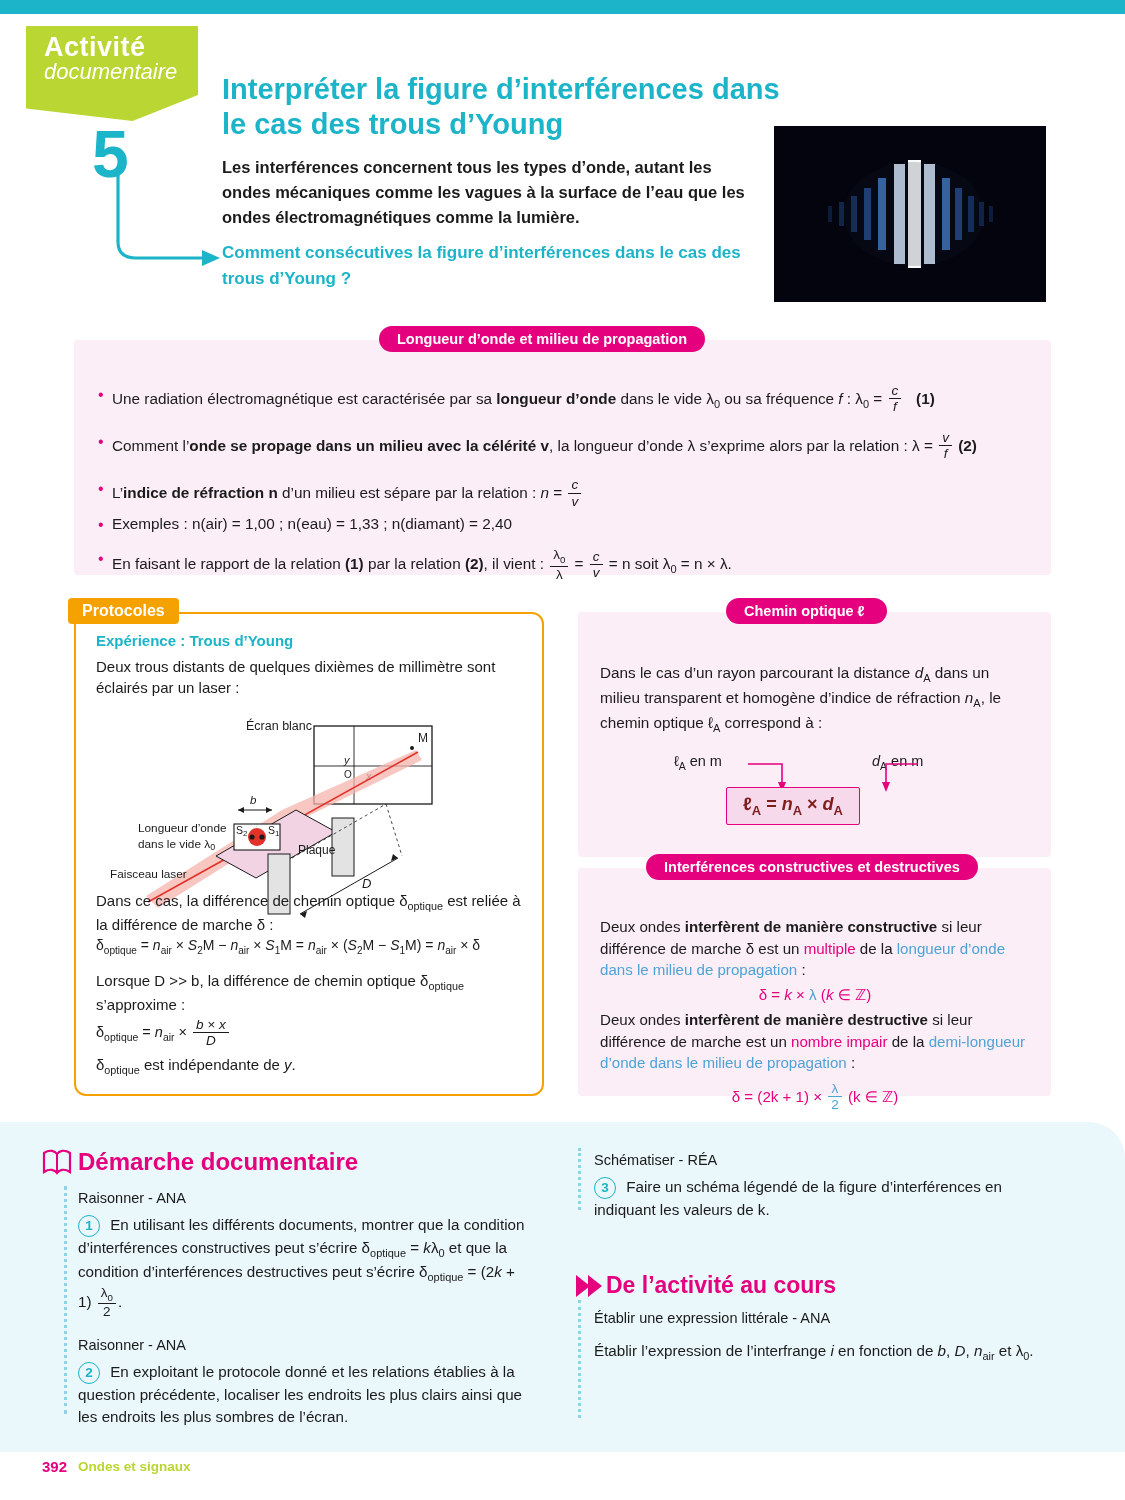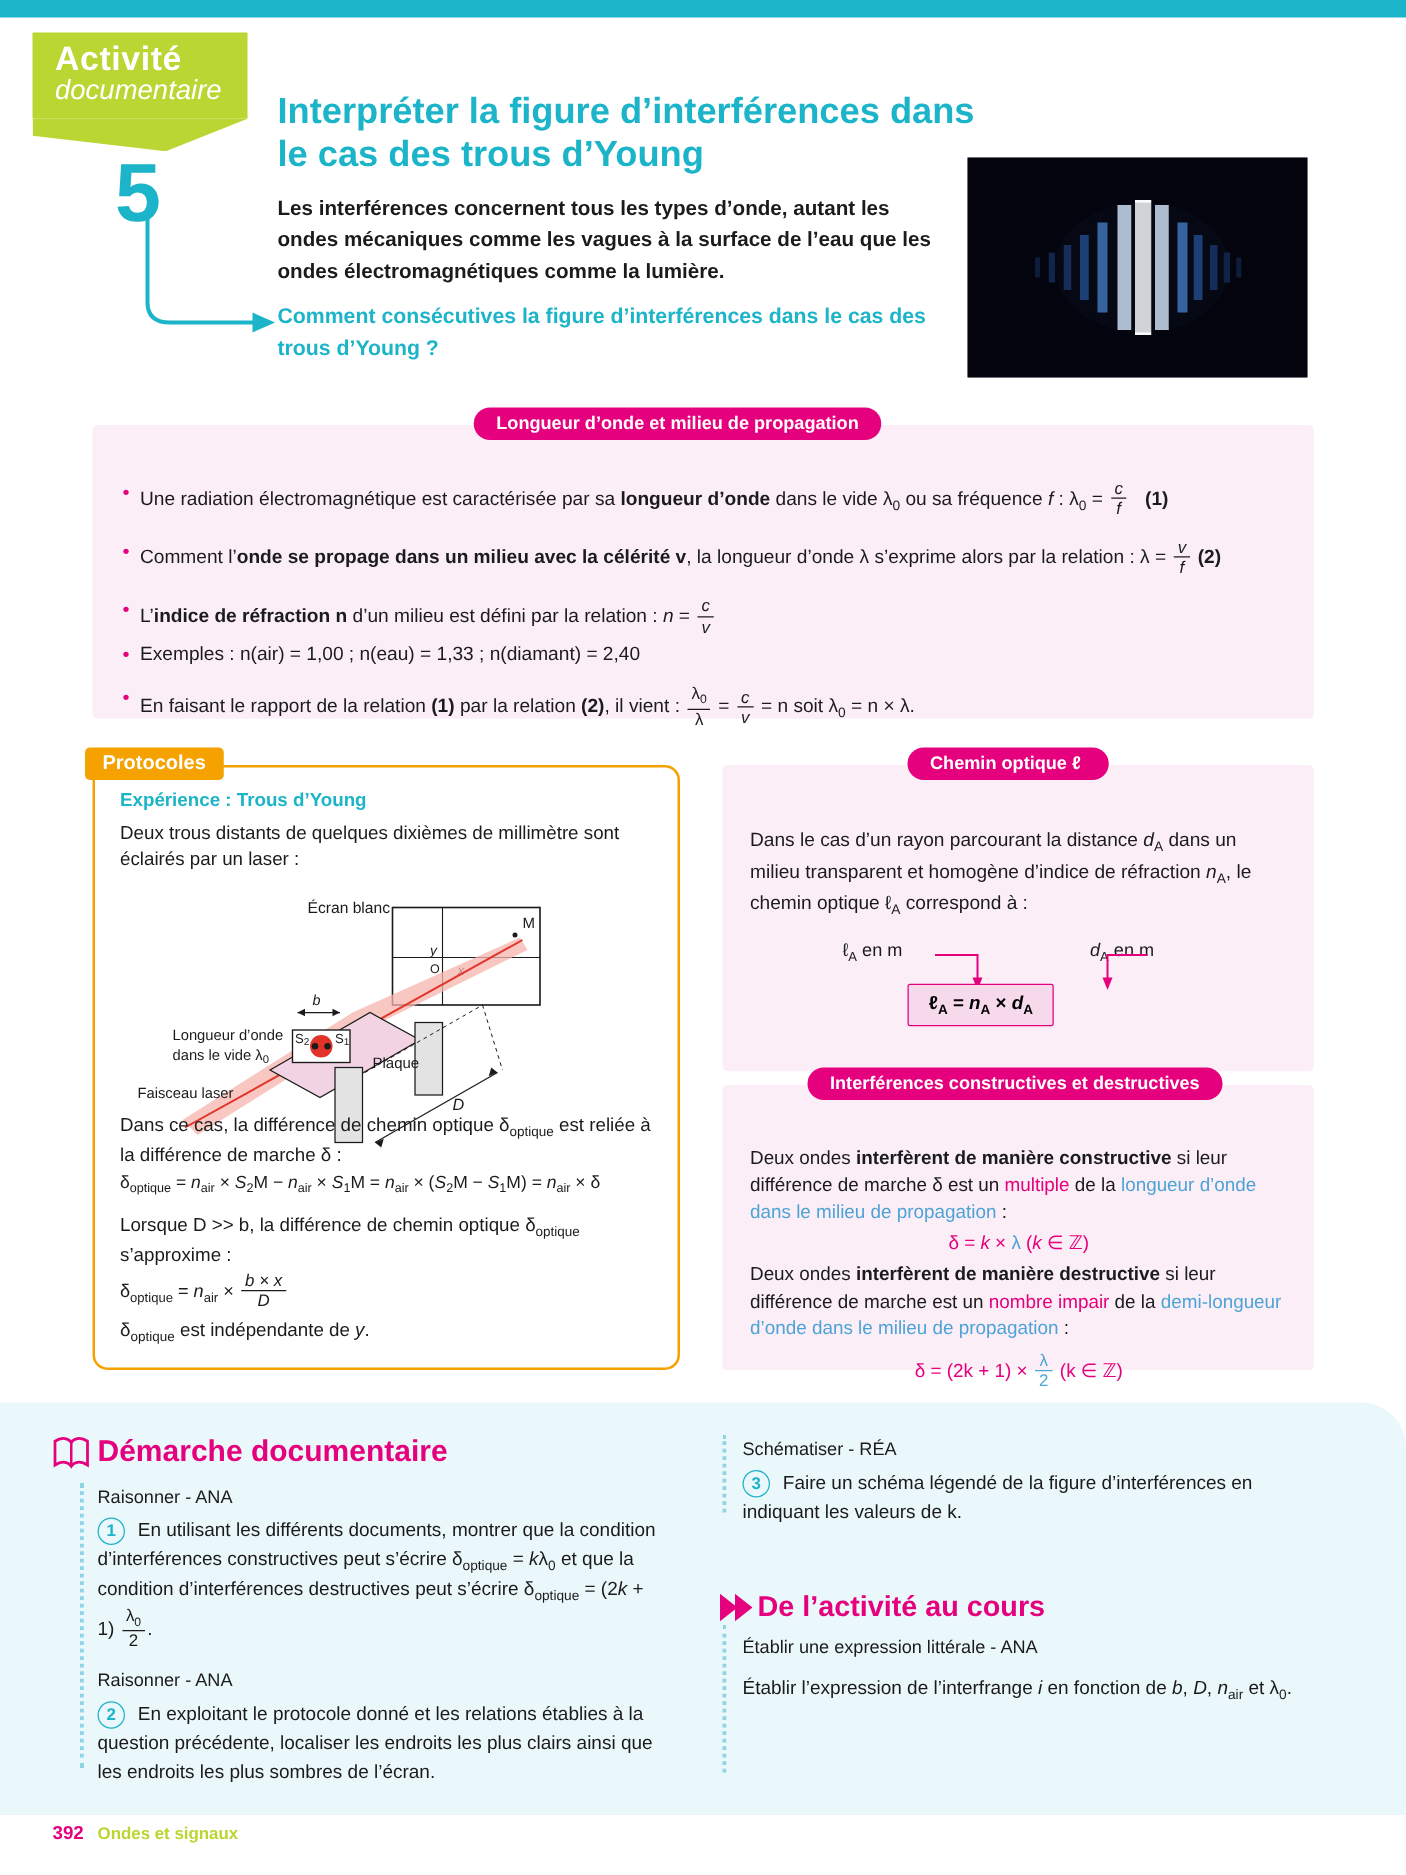--- a/index.html
+++ b/index.html
@@ -83,21 +83,21 @@
   .proto-p { position:absolute; left:20px; width:428px; font-size:15px; line-height:1.42; }
 
   
   .schema { position:absolute; left:10px; top:92px; width:450px; height:260px; }
 
   
   .chem-box { position:absolute; left:578px; top:612px; width:473px; height:245px; background:#fbeef7; border-radius:4px; }
   .chem-p { position:absolute; left:22px; top:50px; width:420px; font-size:15.3px; line-height:1.45; }
   .formula-box {
     position:absolute; left:148px; top:175px; background:#f7d9ec; border:1px solid #e5007e;
-    padding:6px 16px; font-size:15px; font-weight:bold; color:#000000; border-radius:2px;
+    padding:6px 16px; font-size:18px; font-weight:bold; color:#7f1d1d; border-radius:2px;
   }
   .lbl-left { position:absolute; left:96px; top:141px; font-size:14.5px; }
   .lbl-right { position:absolute; left:294px; top:141px; font-size:14.5px; }
 
   .inter-box { position:absolute; left:578px; top:868px; width:473px; height:228px; background:#fbeef7; border-radius:4px; }
   .inter-p { position:absolute; left:22px; top:48px; width:430px; font-size:15.1px; line-height:1.43; }
   .ctr { text-align:center; }
   .mag { color:#e5007e; }
   .blue { color:#4ea3d6; }
 
@@ -185,21 +185,21 @@
     <div class="li">
       <span>Comment l’</span><b>onde se propage dans un milieu avec la célérité v</b><span>, la longueur d’onde λ s’exprime alors par la relation : λ = </span>
       <span class="frac">
         <span class="num"><em>v</em></span>
         <span class="den"><em>f</em></span>
       </span>
       <b>(2)</b>
     </div>
 
     <div class="li" style="margin-bottom:4px;">
-      <span>L’</span><b>indice de réfraction n</b><span> d’un milieu est défini par la relation : </span><em>n</em> =
+      <span>L’</span><b>indice de réfraction n</b><span> d’un milieu est sépare par la relation : </span><em>n</em> =
       <span class="frac">
         <span class="num"><em>c</em></span>
         <span class="den"><em>v</em></span>
       </span>
     </div>
     <div class="li noind" style="margin-bottom:14px;">Exemples : n(air) = 1,00 ; n(eau) = 1,33 ; n(diamant) = 2,40</div>
 
     <div class="li">
       <span>En faisant le rapport de la relation </span><b>(1)</b><span> par la relation </span><b>(2)</b><span>, il vient : </span>
       <span class="frac">

